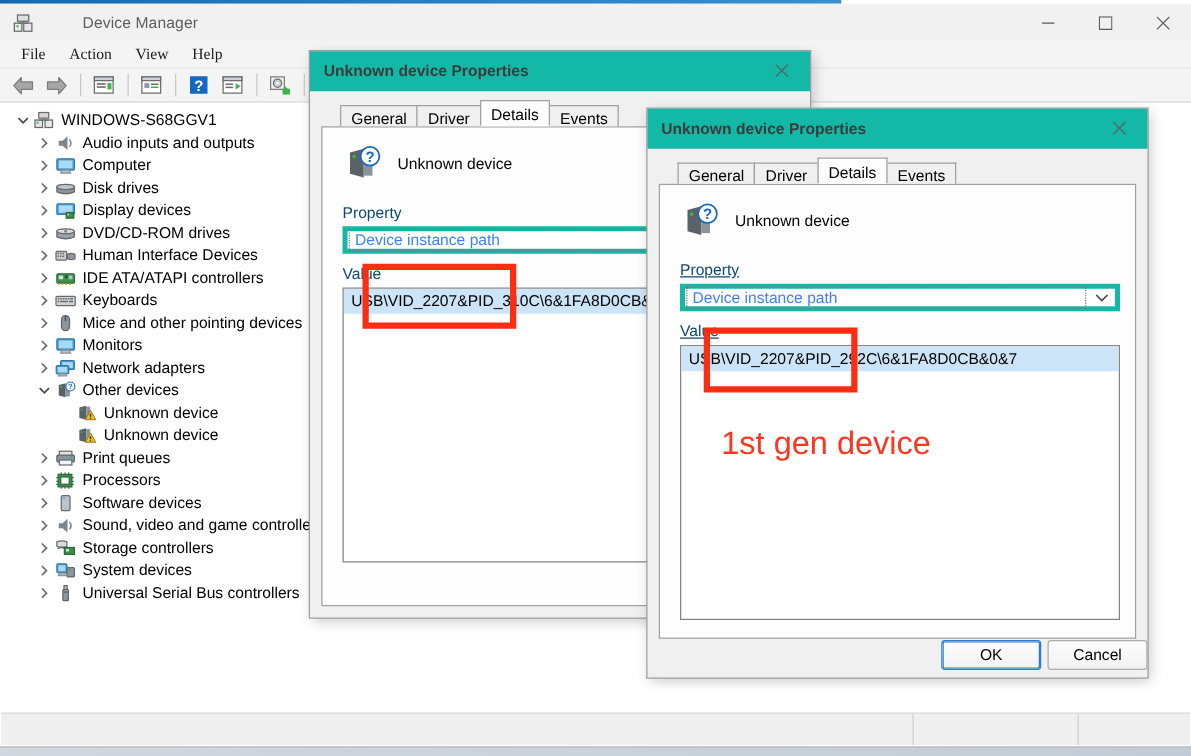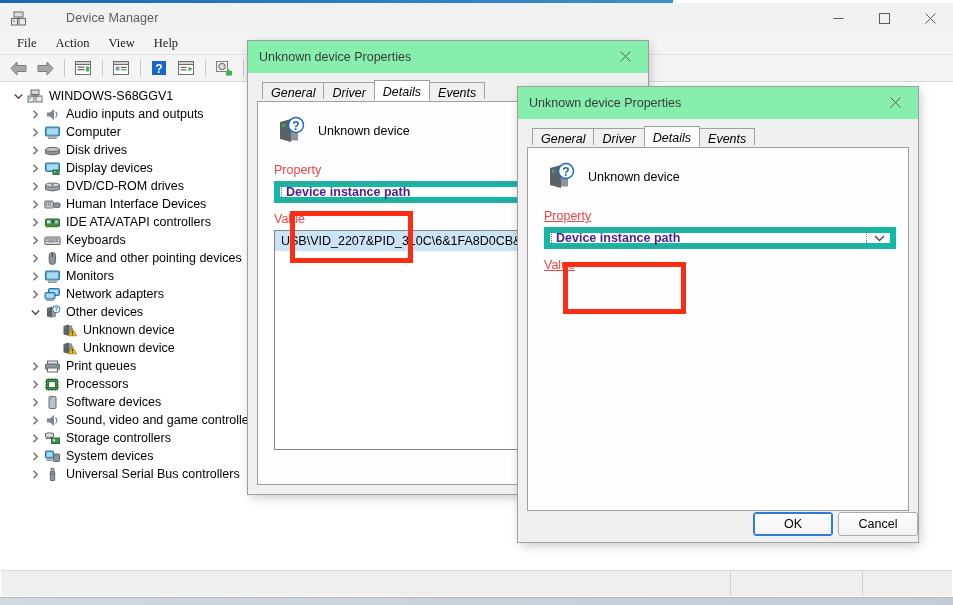--- a/index.html
+++ b/index.html
@@ -128,38 +128,38 @@
 
   
   .dlg {
     position: absolute;
     background: #f0f0f0;
     box-shadow: 0 0 0 1px #9e9e9e, 2px 3px 10px rgba(0,0,0,.22);
     box-sizing: border-box;
   }
   .dlg-title {
     height: 32px; display: flex; align-items: center;
-    background: #86efac;
+    background: #14b8a6;
+    font-weight: bold;
   }
   .dlg-title-text {
     font-size: 12.5px; color: #3b3b3b; margin-left: 11px;
   }
   .dlg-close {
     position: absolute; right: 0; top: 0;
     width: 45px; height: 31px;
     display: flex; align-items: center; justify-content: center;
     color: #5d5d5d;
   }
 
   .tabstrip {
-    position: absolute; left: 14px;
-    display: flex; align-items: center;
+    position: absolute; left: 24px;
+    display: flex; align-items: flex-end;
     height: 21px;
     z-index: 4;
-    font-style: italic;
   }
   .tab {
     font-size: 12.5px; color: #000;
     padding: 2px 8px 2px 8px;
     height: 17px; line-height: 17px;
     background: #f0f0f0;
     border: 1px solid #a0a0a0;
     border-bottom: none;
     margin-right: -1px;
     box-sizing: border-box;
@@ -177,29 +177,29 @@
     border: 1px solid #a0a0a0;
     box-sizing: border-box;
   }
 
   .dev-head {
     display: flex; align-items: center;
   }
   .dev-icon { width: 32px; height: 32px; position: relative; }
   .dev-name { font-size: 12.5px; color: #000; margin-left: 12px; }
 
-  .fld-label { font-size: 12.5px; color: #ef4444; }
+  .fld-label { font-size: 12.5px; color: #0c4a6e; }
   .fld-label u { text-decoration: underline; }
 
   .combo {
     background: #ffffff;
-    border: 6px solid #14b8a6;
+    border: 4px solid #14b8a6;
     box-sizing: border-box;
     display: flex; align-items: center;
-    font-size: 12.5px; color: #4c1d95; font-weight: bold;
+    font-size: 12.5px; color: #3b82f6;
   }
   .combo .txt {
     flex: 1 1 auto;
     padding-left: 5px;
     outline: 1px dotted #7a7a7a;
     outline-offset: -1px;
     margin: 1px;
     line-height: 18px;
     overflow: hidden; white-space: nowrap;
   }
@@ -832,20 +832,24 @@
         <span class="txt">Device instance path</span>
         <span class="arrow">
           <svg width="11" height="7" viewBox="0 0 11 7">
               <path d="M1 1 L5.5 5.5 L10 1" fill="none" stroke="currentColor" stroke-width="1.4"></path>
             </svg>
         </span>
       </div>
 
       <div class="fld-label" style="position:absolute; left:16px; top:110px;"><u>Value</u></div>
 
+      <div class="listbox" style="position:absolute; left:16px; top:128px; width:352px; height:220px;">
+        <div class="lb-item-sel">USB\VID_2207&amp;PID_292C\6&amp;1FA8D0CB&amp;0&amp;7</div>
+        <div class="ann-text" style="left:32px; top:62px;">1st gen device</div>
+      </div>
     </div>
 
     <div class="btn default" style="position:absolute; left:235px; top:425px; width:80px; height:24px;">OK</div>
     <div class="btn" style="position:absolute; left:320px; top:425px; width:80px; height:24px;">Cancel</div>
   </div>
 
   <div class="ann-box" style="left:563px; top:262px; width:123px; height:52px; z-index:30;"></div>
 
 </div>
 

